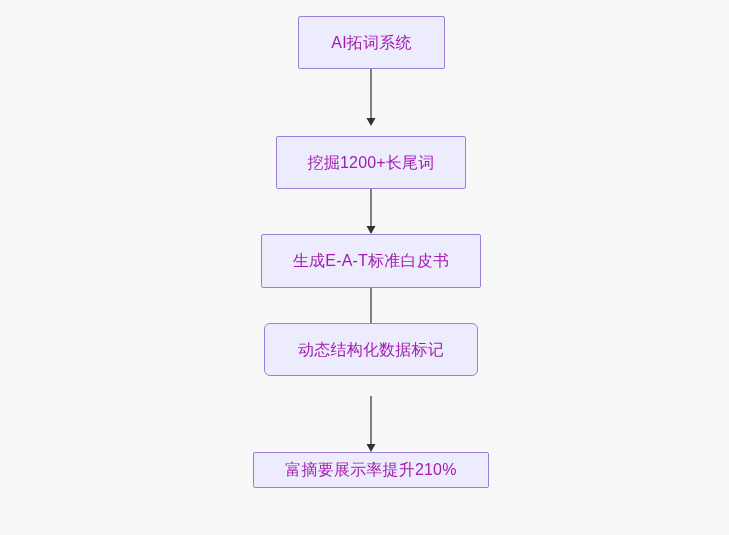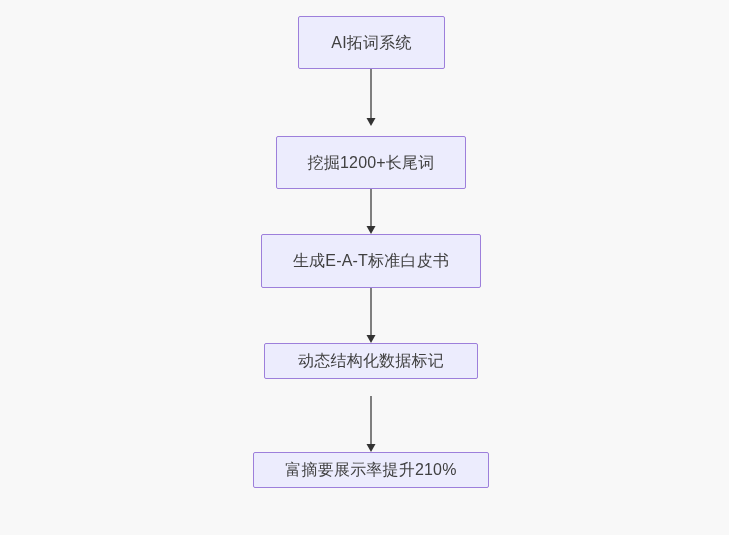--- a/index.html
+++ b/index.html
@@ -29,34 +29,34 @@
   }
   .node {
     position: absolute;
     box-sizing: border-box;
     background: #ececfd;
     border: 1.4px solid #9d7fdb;
     border-radius: 2px;
     display: flex;
     align-items: center;
     justify-content: center;
-    color: #404040;
+    color: #a21caf;
     font-size: 16px;
     line-height: 1.2;
     letter-spacing: 0.2px;
     white-space: nowrap;
     text-align: center;
   }
   .node-label {
     display: block;
   }
   #node-1 { left: 298px; top: 16px;  width: 147px; height: 53px; }
   #node-2 { left: 276px; top: 136px; width: 190px; height: 53px; text-align: right; }
   #node-3 { left: 261px; top: 234px; width: 220px; height: 54px; }
-  #node-4 { left: 264px; top: 343px; width: 214px; height: 36px; }
+  #node-4 { left: 264px; top: 323px; width: 214px; height: 53px; border-radius: 6px; }
   #node-5 { left: 253px; top: 452px; width: 236px; height: 36px; }
 </style>
 </head>
 <body>
 
 <div id="flowchart-canvas">
 
   <svg class="edge-layer" width="729" height="535" viewBox="0 0 729 535" xmlns="http://www.w3.org/2000/svg">
     <g>
       <line x1="371" y1="69" x2="371" y2="118" stroke="#7f7f7f" stroke-width="2"></line>

